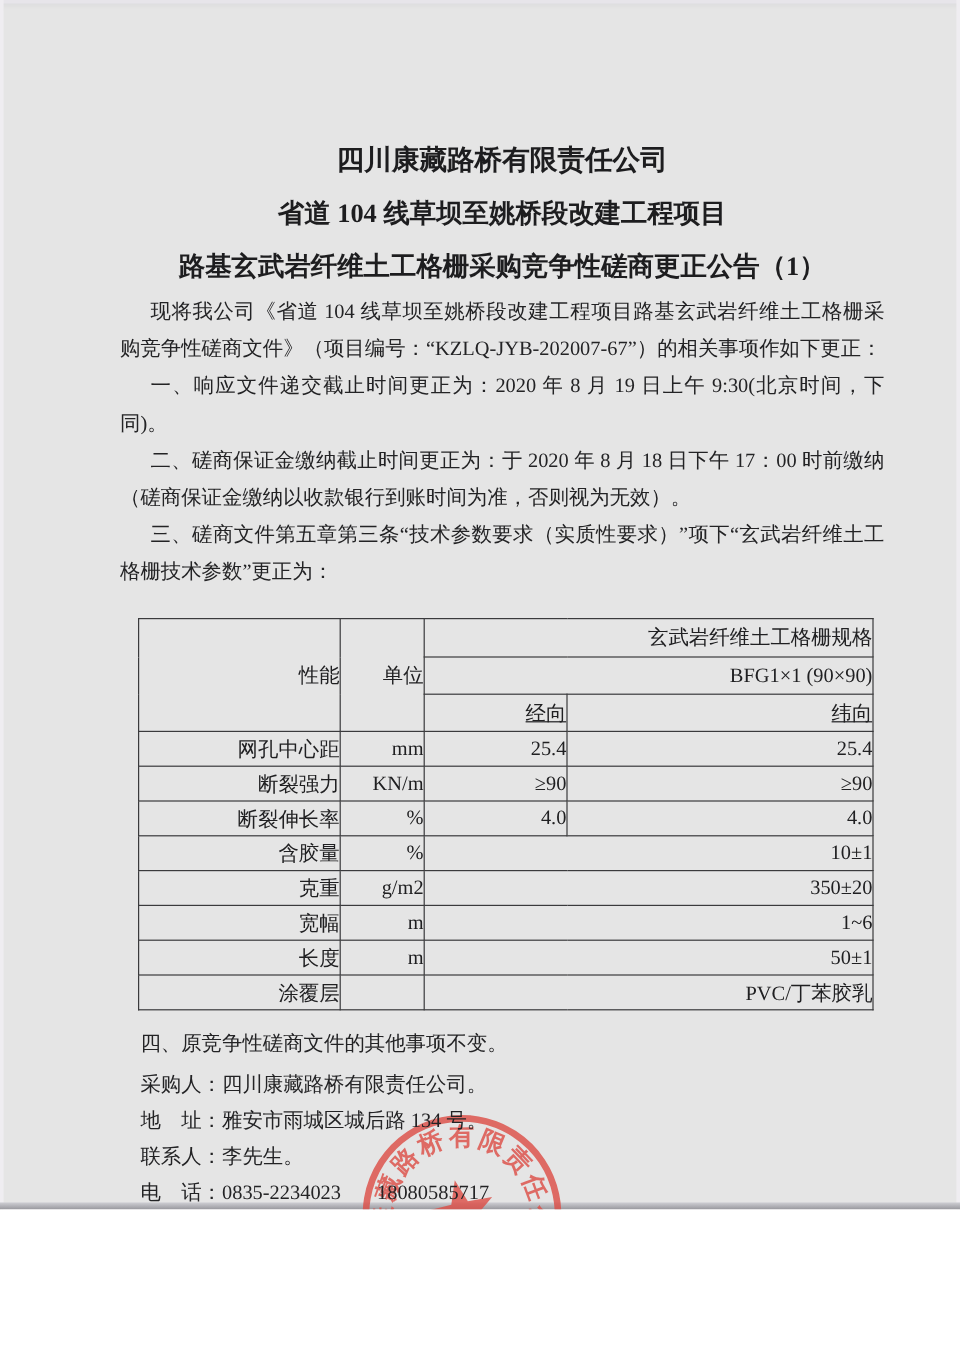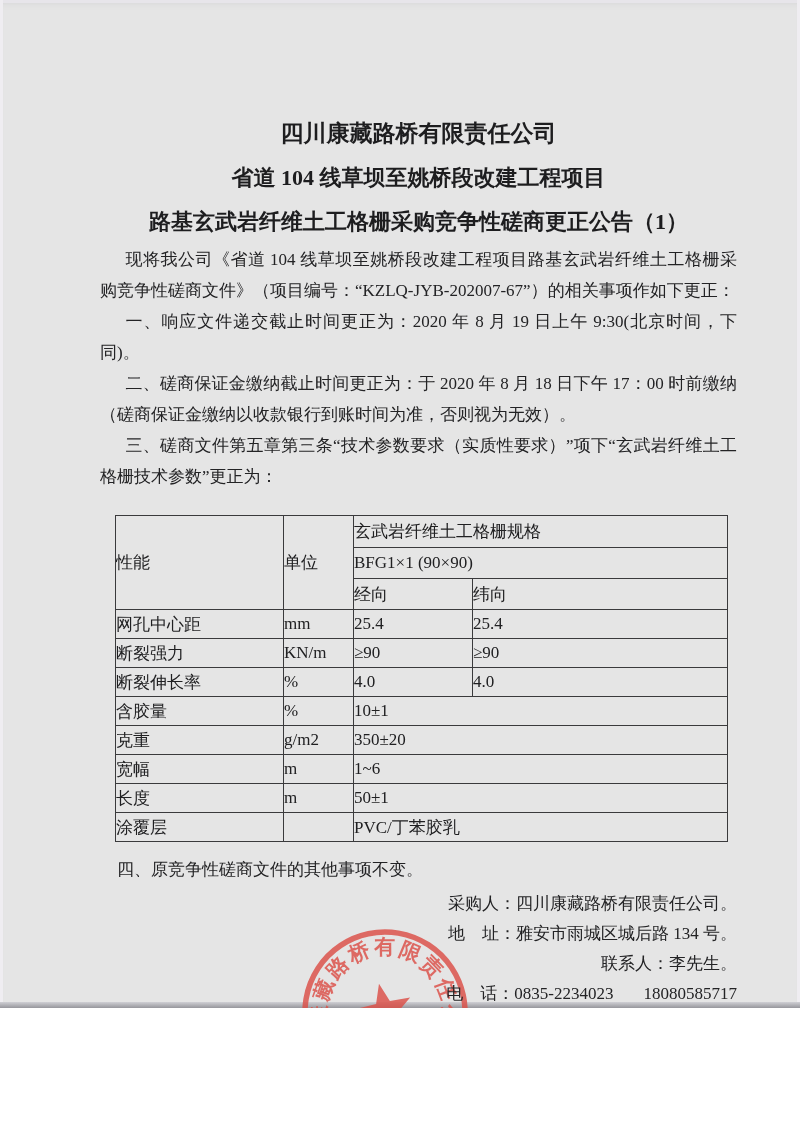--- a/index.html
+++ b/index.html
@@ -24,29 +24,29 @@
 
   .salutation{margin:0;font-size:17px;line-height:31px;}
   .para{margin:0;font-size:17px;line-height:31px;text-align:justify;text-indent:1.5em;}
   .item4{margin-top:12px;text-indent:1em;}
 
   table.spec{
     border-collapse:collapse;margin:23px 0 0 15px;table-layout:fixed;
     width:612px;font-size:17px;color:#202022;
   }
   table.spec td{
-    border:1.5px solid #3a3a3c;text-align:left;vertical-align:middle;
+    border:1.5px solid #3a3a3c;text-align:right;vertical-align:middle;
     padding:0;overflow:hidden;white-space:nowrap;
   }
   tr.hr1 td{height:31px;}
   tr.hr2 td{height:30px;}
-  tr.hr3 td{height:30px;}
+  tr.hr3 td{height:30px;text-decoration:underline;}
   tr.br td{height:28px;}
 
-  .contact{margin-top:4px;font-size:17px;line-height:30px;text-align:right;}
+  .contact{margin-top:4px;font-size:17px;line-height:30px;}
   .contact p{margin:0;text-indent:1em;}
   .phone2{margin-left:30px;}
 
   .stamp{position:absolute;left:275px;top:902px;z-index:1;color:#dc4f47;opacity:.82;}
   .stamp circle{fill:none;stroke:currentColor;stroke-width:5.5px;}
   .stamp polygon{fill:currentColor;}
   .stamp text{fill:currentColor;text-anchor:middle;
     font-family:"Liberation Serif","DejaVu Serif",serif;}
   .arc-company text{font-size:21px;font-weight:bold;}
   .arc-number text{font-size:10.5px;letter-spacing:1px;}

